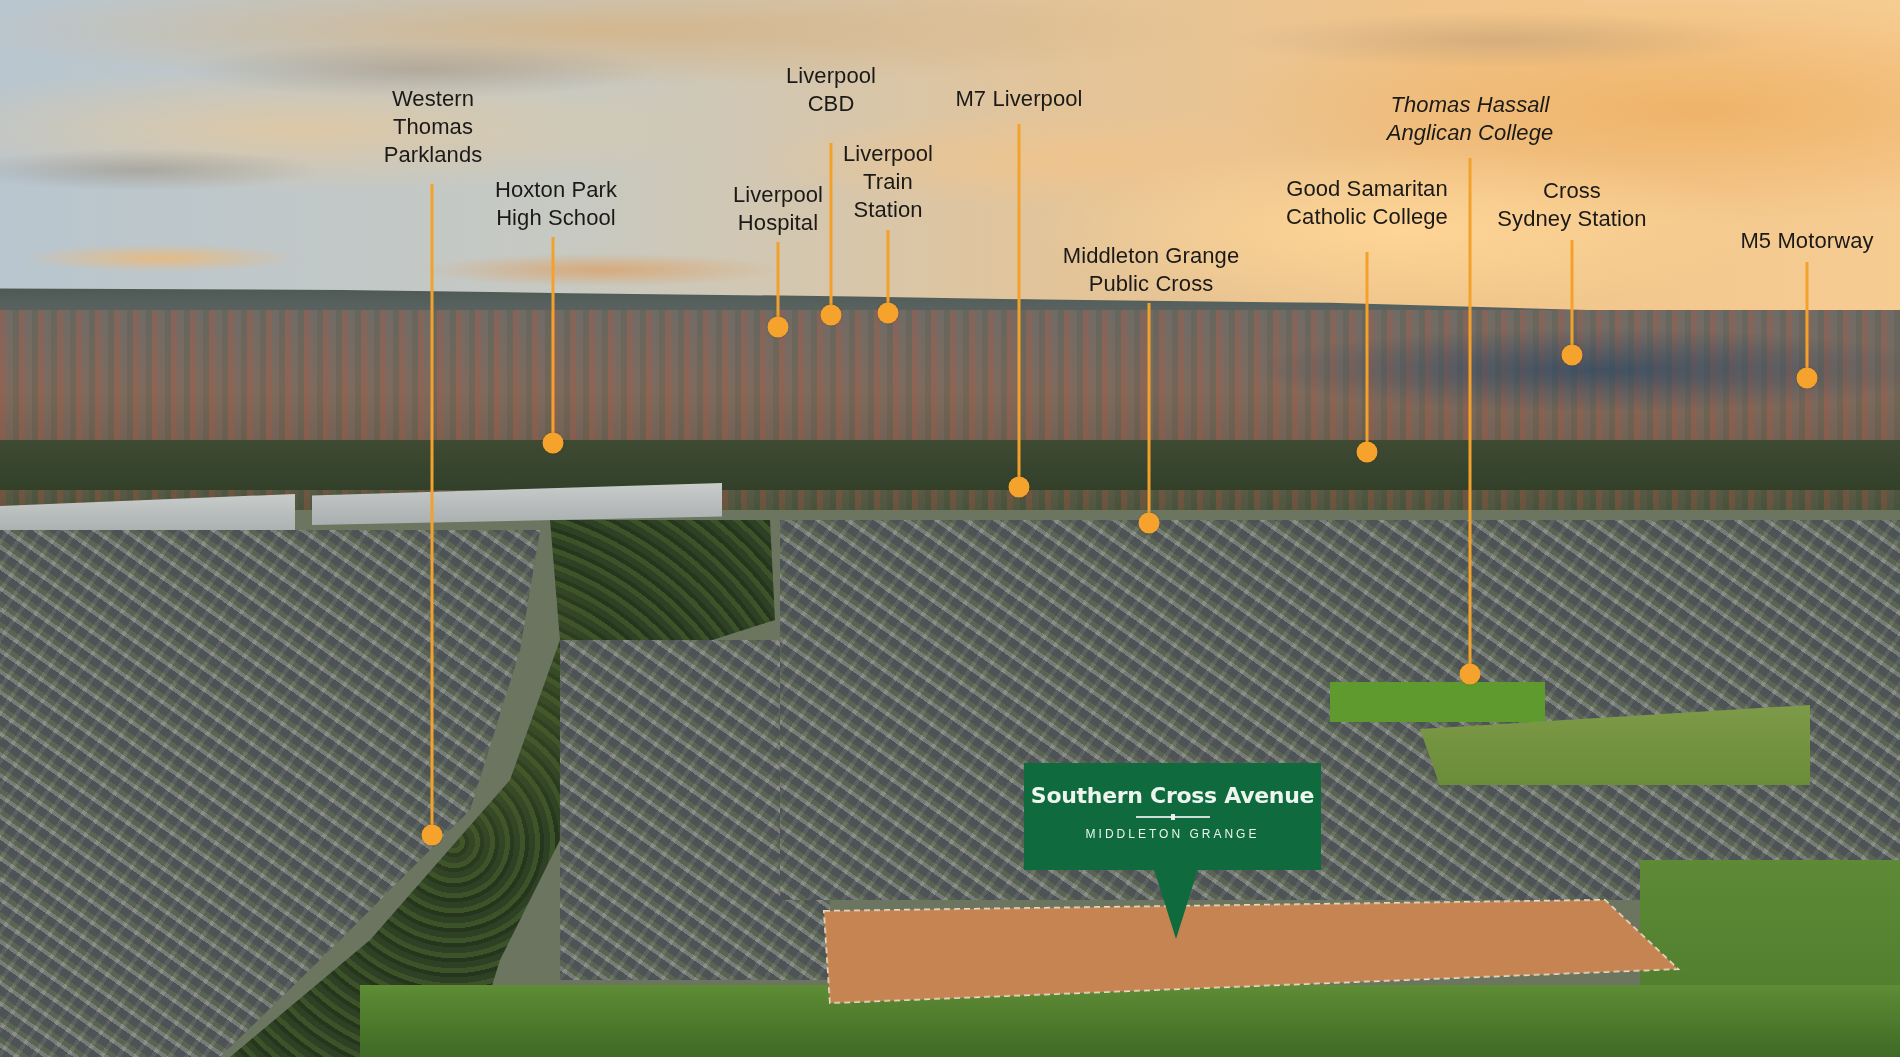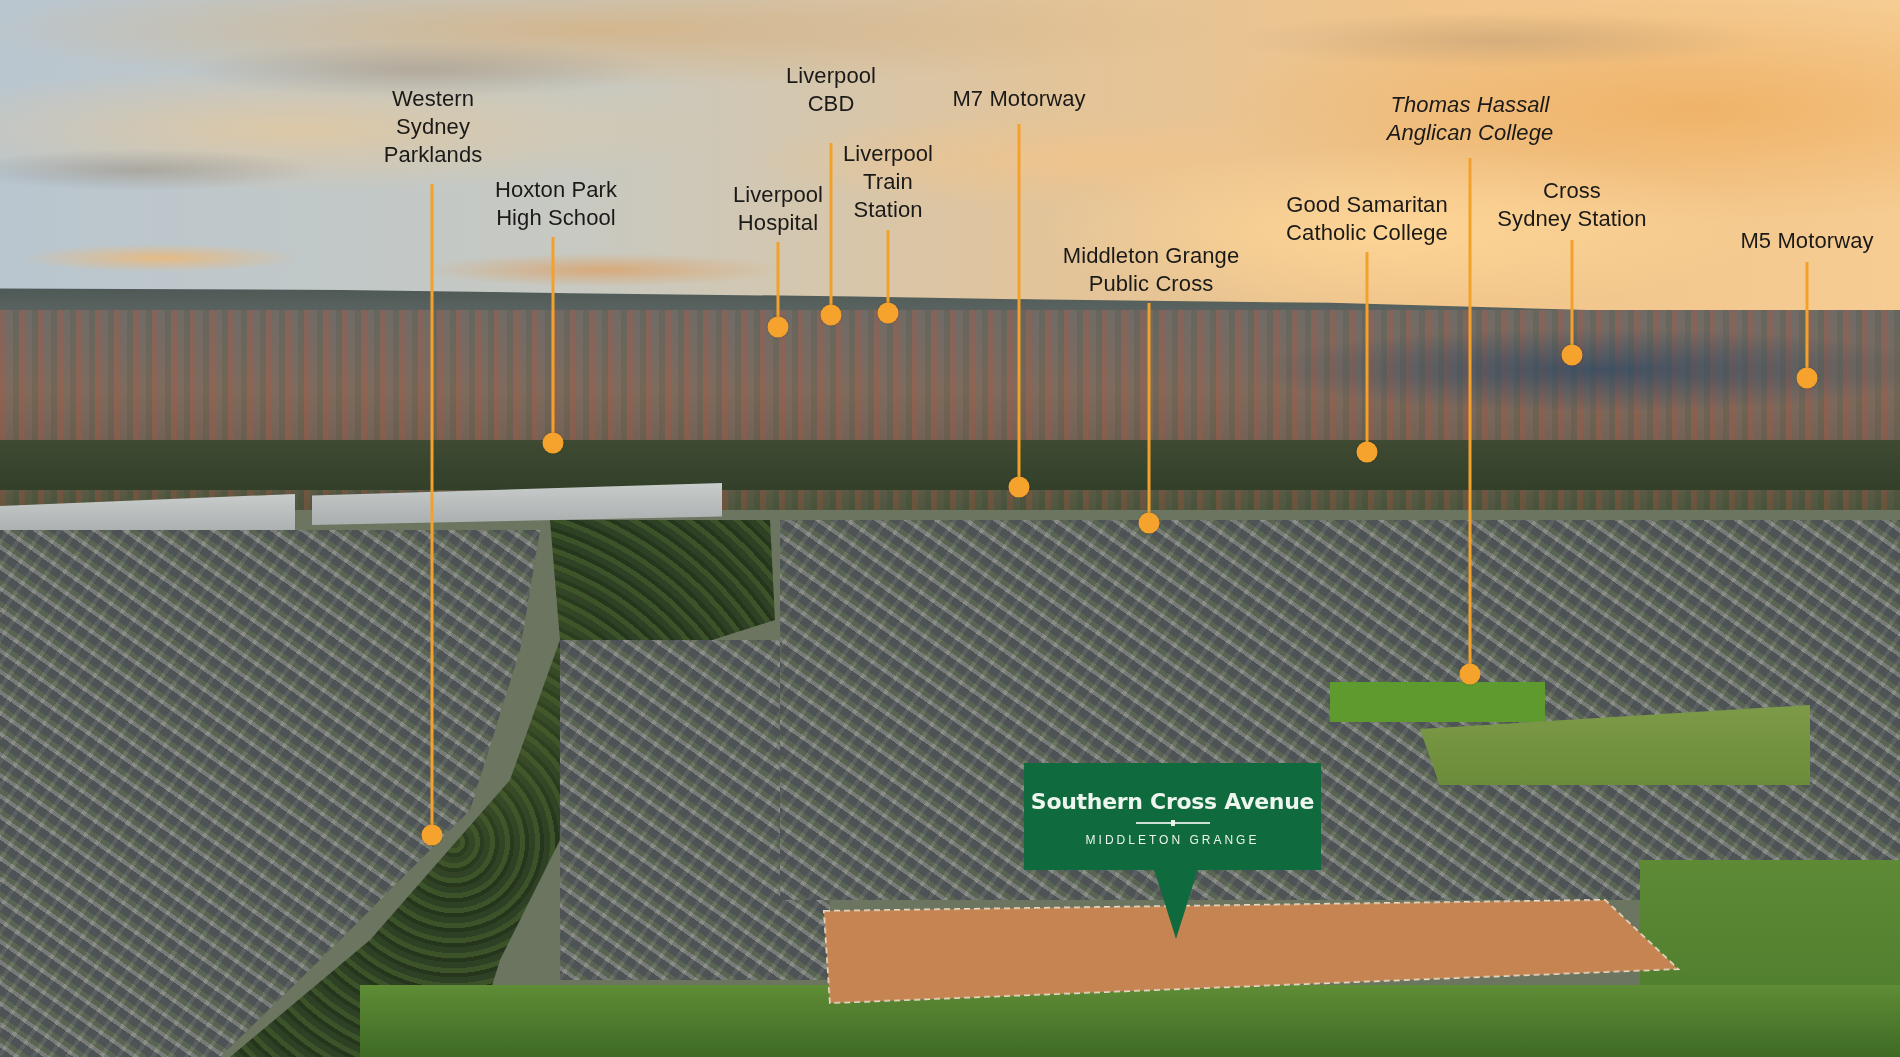--- a/index.html
+++ b/index.html
@@ -39,21 +39,21 @@
   .forest{position:absolute;background:
       radial-gradient(circle at 30% 30%, rgba(90,110,50,0.7), rgba(0,0,0,0) 40%),
       repeating-radial-gradient(circle at 40% 60%, #2f4124 0 6px, #3c5228 6px 11px, #25361d 11px 15px);}
   .field{position:absolute;background:linear-gradient(180deg,#7d9a48,#6b8c3a);}
   .oval{position:absolute;background:#5f9a2f;}
   .site{position:absolute;left:0;top:0;width:1900px;height:1057px;pointer-events:none;}
   .label{position:absolute;transform:translateX(-50%);text-align:center;color:#1b1a18;font-size:22px;line-height:28px;white-space:nowrap;letter-spacing:0.1px;}
   .line{position:absolute;width:3px;background:#f4a12c;transform:translateX(-50%);}
   .dot{position:absolute;width:21px;height:21px;border-radius:50%;background:#f6a32e;transform:translate(-50%,-50%);box-shadow:0 0 2px rgba(0,0,0,0.25);}
   .callout{position:absolute;left:1024px;top:763px;width:297px;height:107px;background:#0f6b3d;color:#eef5ee;text-align:center;}
-  .callout-title{font-family:"DejaVu Sans",sans-serif;font-size:22px;font-weight:600;margin-top:26px;letter-spacing:-0.3px;}
+  .callout-title{font-family:"DejaVu Sans",sans-serif;font-size:22px;font-weight:600;margin-top:20px;letter-spacing:-0.3px;}
   .callout-rule{width:74px;height:2px;margin:8px auto 0;background:rgba(240,245,240,0.85);position:relative;}
   .callout-rule::after{content:"";position:absolute;left:35px;top:-2px;width:4px;height:6px;background:rgba(240,245,240,0.95);}
   .callout-sub{font-size:12px;letter-spacing:3px;margin-top:9px;}
   .pointer{position:absolute;left:1154px;top:869px;width:0;height:0;border-left:22px solid transparent;border-right:22px solid transparent;border-top:70px solid #0f6b3d;}
 </style>
 </head>
 <body>
 
 <div class="scene">
   <div class="sky"></div>
@@ -77,21 +77,21 @@
 
   <svg class="site" width="1900" height="1057">
     <polygon points="824,911 1605,900 1678,969 830,1003" fill="#c98a58" stroke="#e9dcc8" stroke-width="2" stroke-dasharray="6,4"></polygon>
     <polygon points="824,911 1605,900 1678,969 830,1003" fill="rgba(190,120,70,0.35)"></polygon>
   </svg>
 </div>
 
 <div>
   <div class="label" style="left:433px;top:85px;">
     <div>Western</div>
-    <div>Sydney</div>
+    <div>Thomas</div>
     <div>Parklands</div>
   </div>
   <div class="line" style="left:432px;top:184px;height:651px;"></div>
   <div class="dot" style="left:432px;top:835px;"></div>
 </div>
 
 <div>
   <div class="label" style="left:556px;top:176px;">
     <div>Hoxton Park</div>
     <div>High School</div>
@@ -123,37 +123,37 @@
     <div>Liverpool</div>
     <div>Train</div>
     <div>Station</div>
   </div>
   <div class="line" style="left:888px;top:230px;height:83px;"></div>
   <div class="dot" style="left:888px;top:313px;"></div>
 </div>
 
 <div>
   <div class="label" style="left:1019px;top:85px;">
-    <div>M7 Motorway</div>
+    <div>M7 Liverpool</div>
   </div>
   <div class="line" style="left:1019px;top:124px;height:363px;"></div>
   <div class="dot" style="left:1019px;top:487px;"></div>
 </div>
 
 <div>
   <div class="label" style="left:1151px;top:242px;">
     <div>Middleton Grange</div>
     <div>Public Cross</div>
   </div>
   <div class="line" style="left:1149px;top:303px;height:220px;"></div>
   <div class="dot" style="left:1149px;top:523px;"></div>
 </div>
 
 <div>
-  <div class="label" style="left:1367px;top:191px;">
+  <div class="label" style="left:1367px;top:175px;">
     <div>Good Samaritan</div>
     <div>Catholic College</div>
   </div>
   <div class="line" style="left:1367px;top:252px;height:200px;"></div>
   <div class="dot" style="left:1367px;top:452px;"></div>
 </div>
 
 <div>
   <div class="label" style="left:1470px;top:91px;font-style:italic;">
     <div>Thomas Hassall</div>

